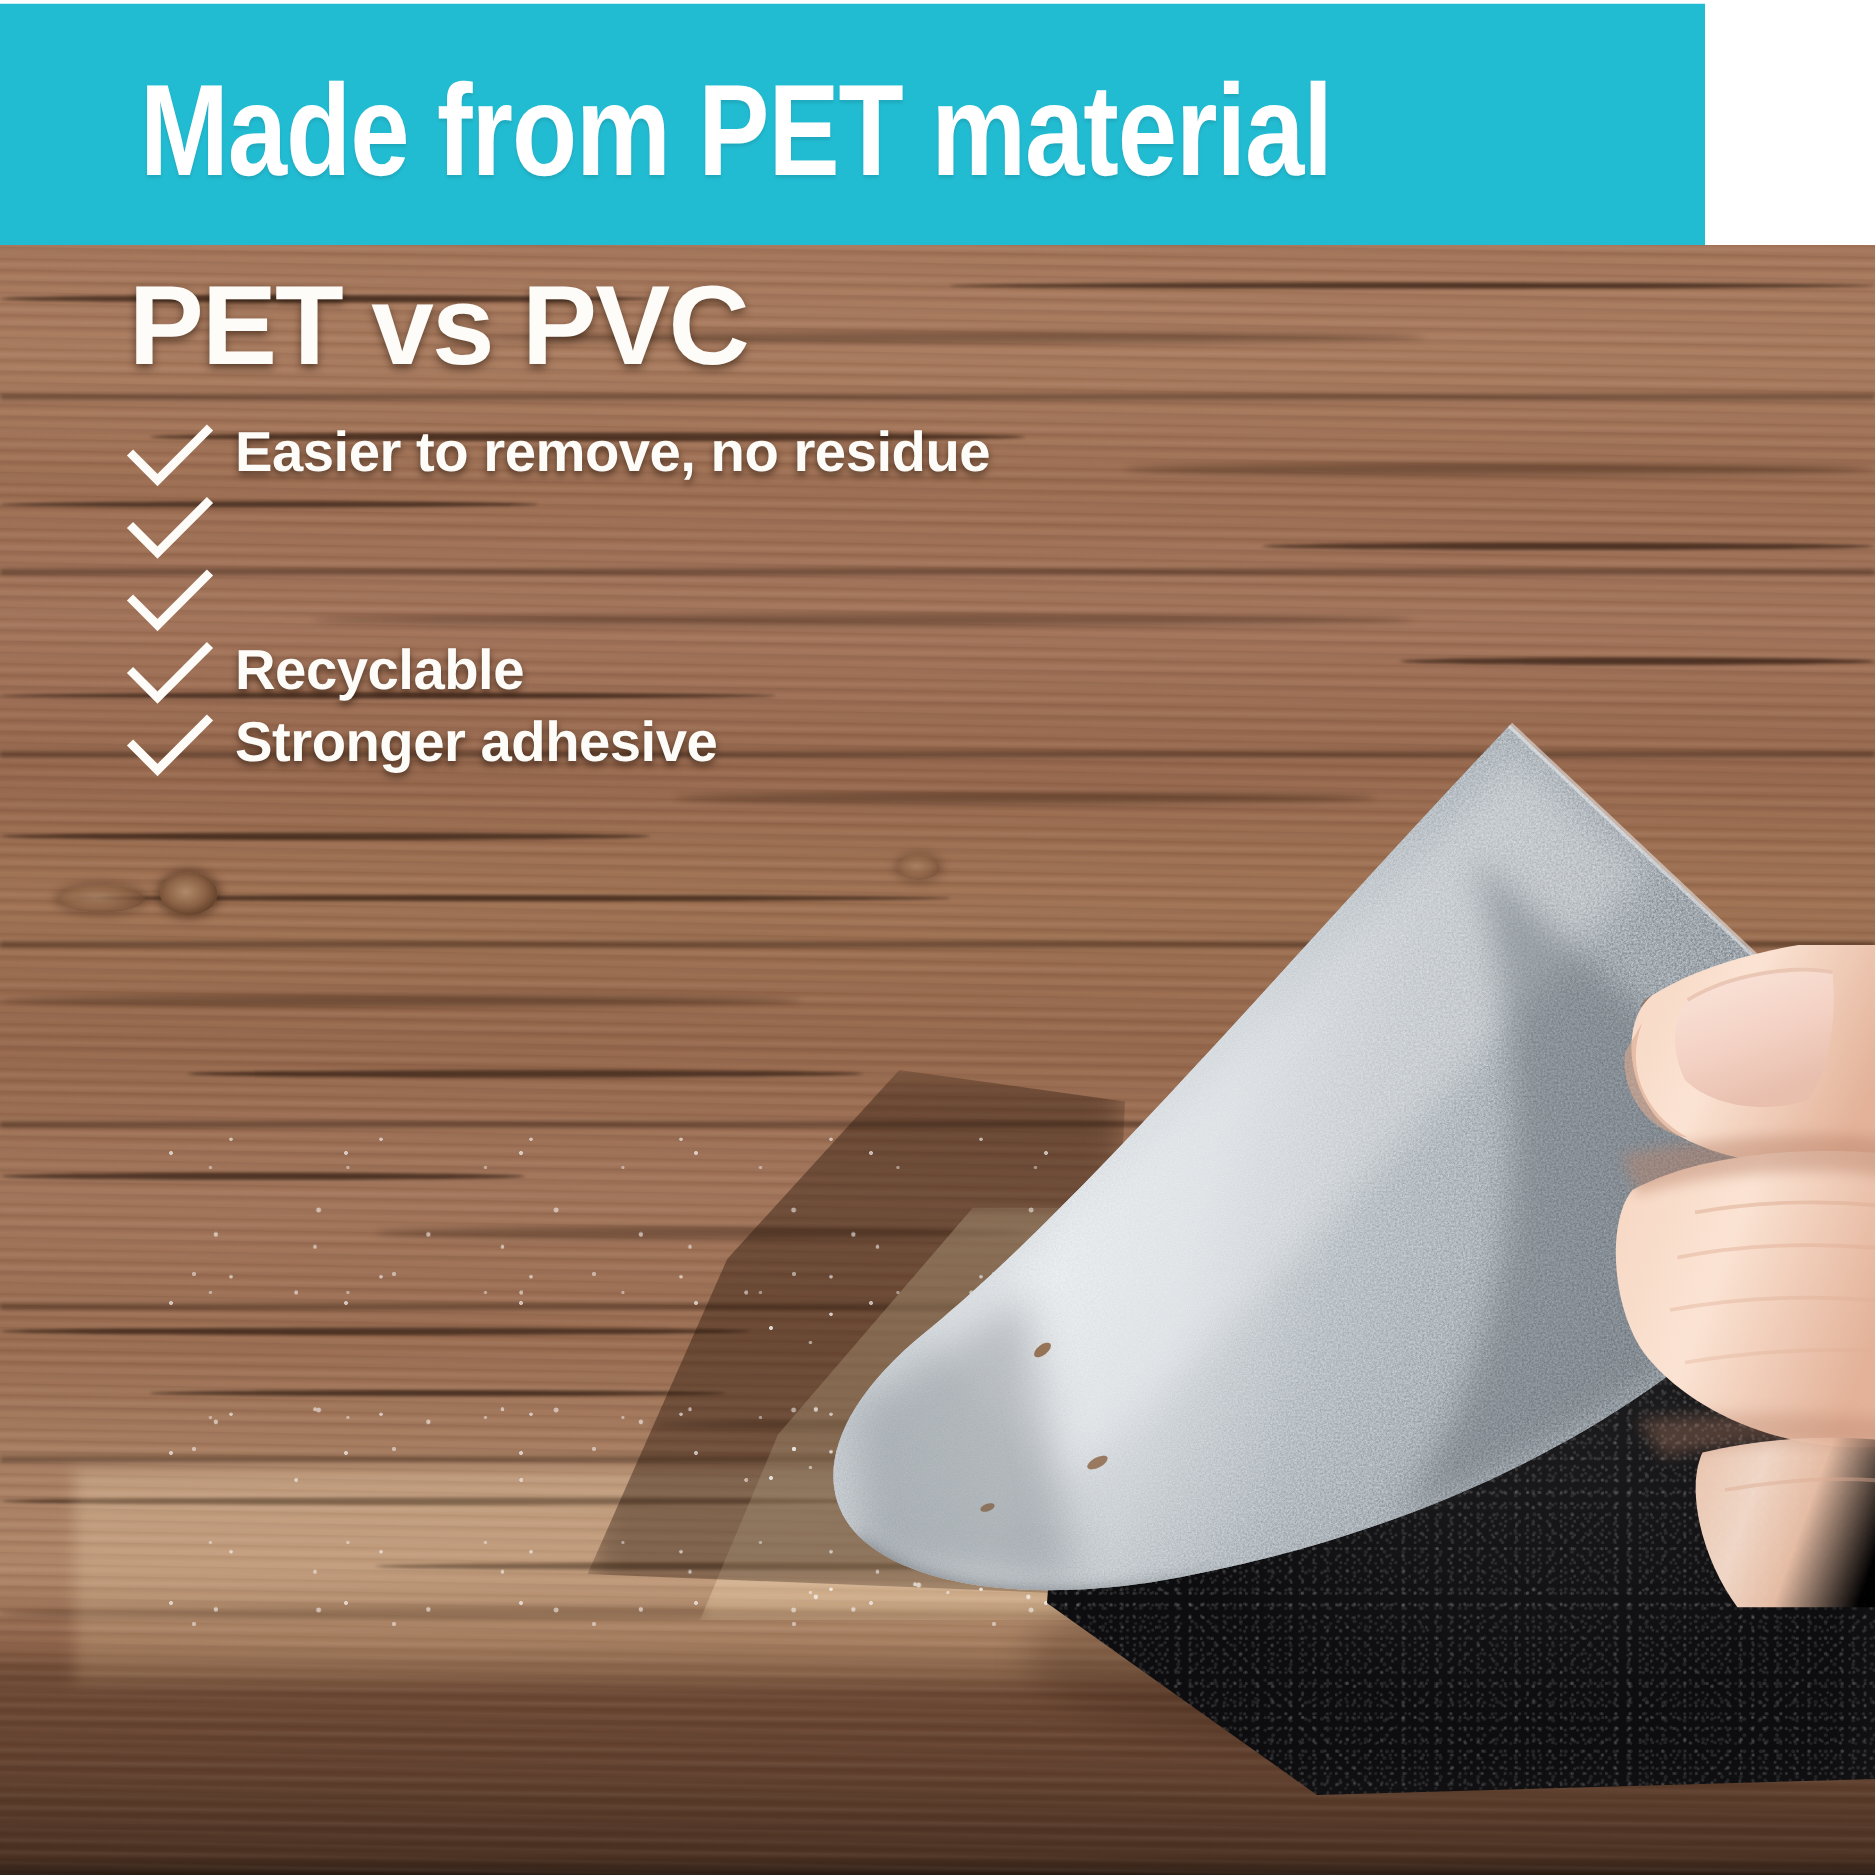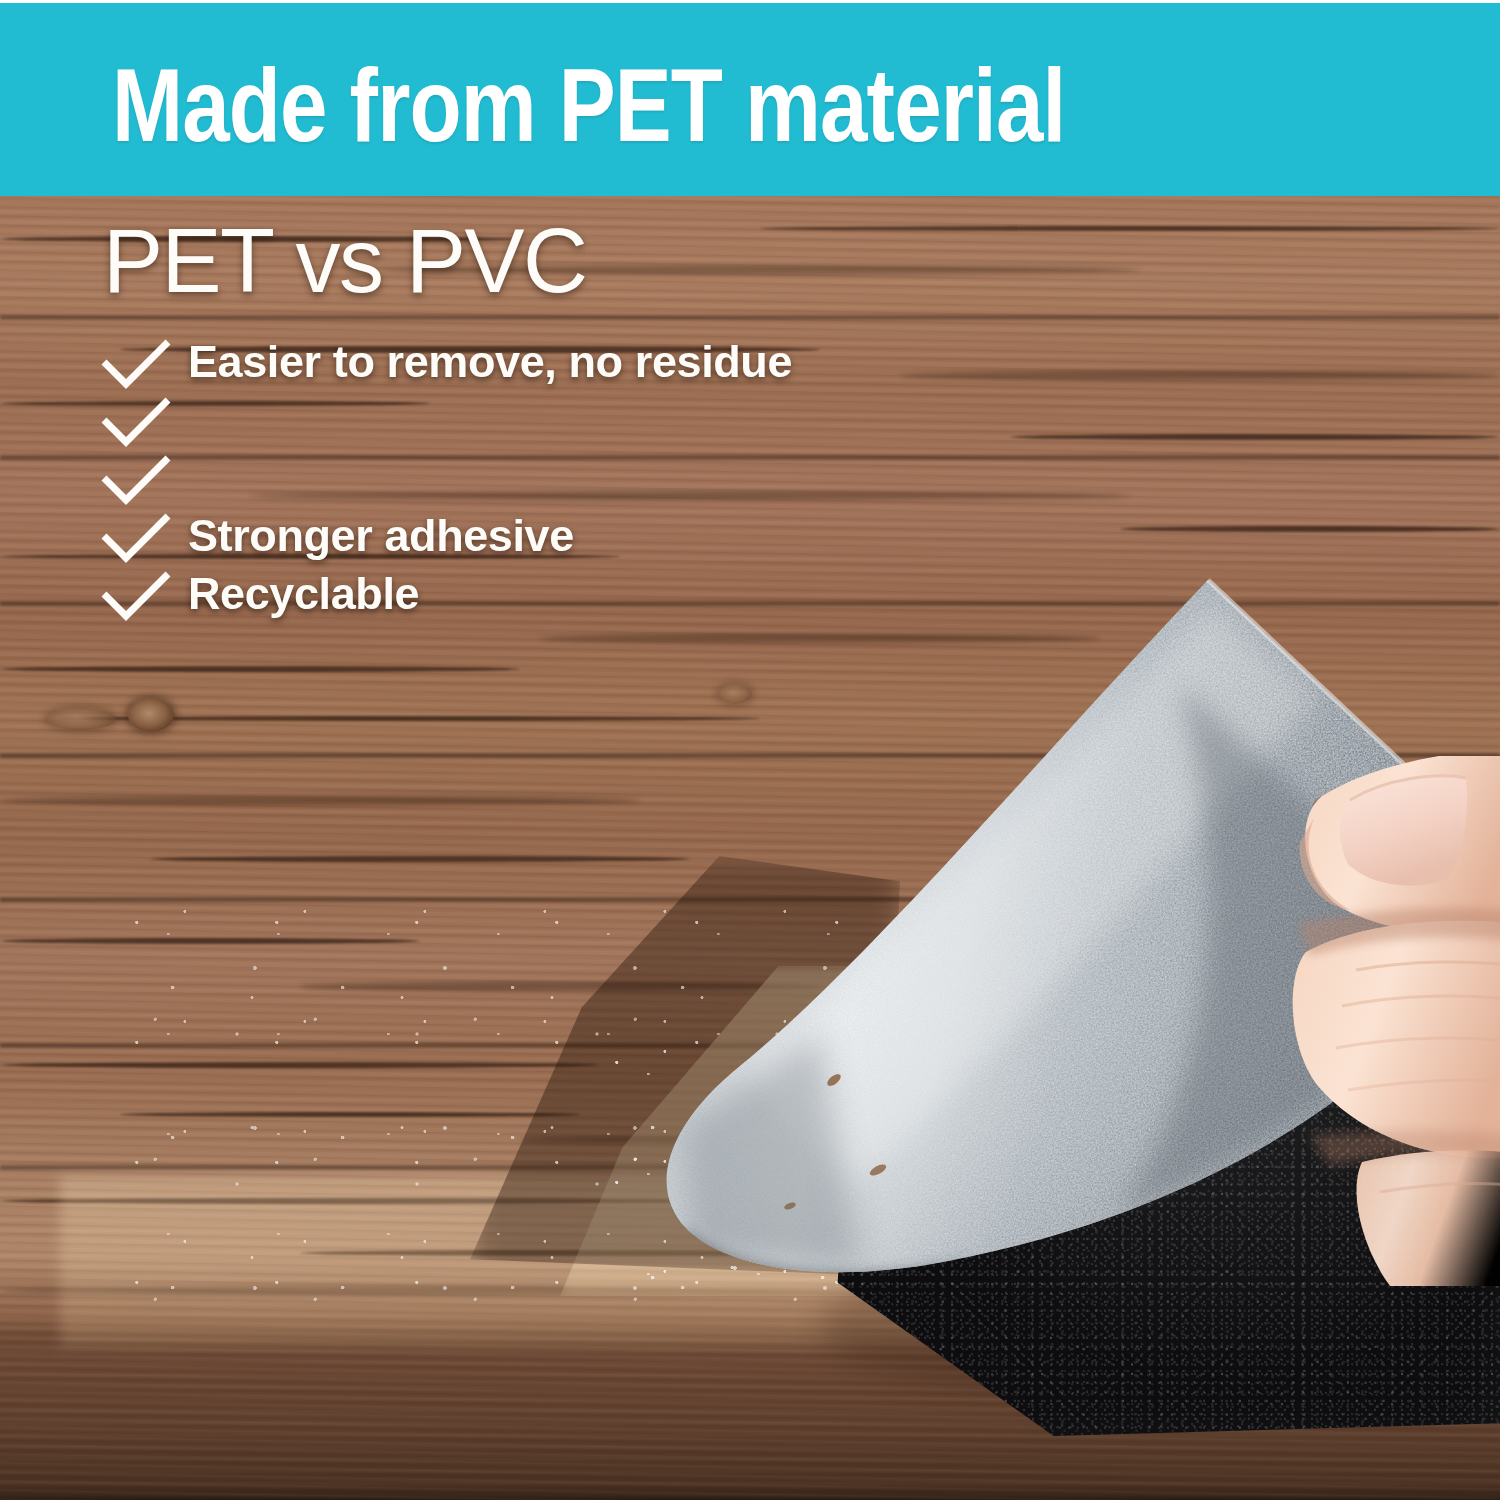--- a/index.html
+++ b/index.html
@@ -3,21 +3,21 @@
 <meta charset="utf-8">
 <title>PET vs PVC Anti-Slip Tape</title>
 <style>
   html,body{margin:0;padding:0;background:#fff;}
   body{width:1500px;height:1500px;overflow:hidden;
        font-family:"Liberation Sans","DejaVu Sans",sans-serif;}
 
   #stage{position:relative;width:1500px;height:1500px;overflow:hidden;background:#fff;}
 
   
-  .banner{position:absolute;left:0;top:3px;width:1500px;height:193px;
+  .banner{position:absolute;left:0;top:3px;width:1364px;height:193px;
           background:#22bcd2;overflow:hidden;}
   .banner-title{position:absolute;left:112px;top:50px;
                 font-size:104px;line-height:104px;font-weight:700;color:#ffffff;
                 letter-spacing:-1px;
                 transform:scaleX(0.82);transform-origin:left top;
                 white-space:nowrap;
                 text-shadow:0 2px 3px rgba(0,0,0,.10);}
 
   
   .photo{position:absolute;left:0;top:196px;width:1500px;height:1304px;overflow:hidden;
@@ -105,21 +105,21 @@
   .strip{position:absolute;left:620px;top:370px;width:800px;height:790px;}
   .strip svg{position:absolute;inset:0;width:100%;height:100%;}
 
   
   .hand{position:absolute;left:1270px;top:560px;width:250px;height:530px;}
   .hand svg{position:absolute;inset:0;width:100%;height:100%;}
 
   
   .overlay{position:absolute;left:0;top:196px;width:1500px;height:1304px;pointer-events:none;}
   .heading{position:absolute;left:103px;top:20px;
-           font-size:90px;line-height:90px;font-weight:400;color:#fdfcf8;
+           font-size:90px;line-height:90px;font-weight:700;color:#fdfcf8;
            letter-spacing:-1.5px;white-space:nowrap;
            text-shadow:0 3px 7px rgba(35,18,8,.55);}
   .feature-list{position:absolute;left:96px;top:140px;width:1000px;}
   .feature{position:relative;height:58px;}
   .feature .check{position:absolute;left:0;top:2px;width:78px;height:54px;}
   .feature .check svg{width:78px;height:54px;display:block;}
   .feature .ftext{position:absolute;left:92px;top:0;
       font-size:45px;line-height:52px;font-weight:700;color:#fdfcf8;
       letter-spacing:-.4px;white-space:nowrap;
       text-shadow:0 3px 6px rgba(35,18,8,.60);}
@@ -350,28 +350,28 @@
             </svg>
         </span>
       </div>
 
       <div class="feature">
         <span class="check">
           <svg viewBox="0 0 78 54">
               <path d="M8 24 L30 46 L72 4" fill="none" stroke="#fdfcf8" stroke-width="7" stroke-linecap="butt" stroke-linejoin="miter"></path>
             </svg>
         </span>
+        <span class="ftext">Recyclable</span>
+      </div>
+
+      <div class="feature">
+        <span class="check">
+          <svg viewBox="0 0 78 54">
+              <path d="M8 24 L30 46 L72 4" fill="none" stroke="#fdfcf8" stroke-width="7" stroke-linecap="butt" stroke-linejoin="miter"></path>
+            </svg>
+        </span>
         <span class="ftext">Stronger adhesive</span>
-      </div>
-
-      <div class="feature">
-        <span class="check">
-          <svg viewBox="0 0 78 54">
-              <path d="M8 24 L30 46 L72 4" fill="none" stroke="#fdfcf8" stroke-width="7" stroke-linecap="butt" stroke-linejoin="miter"></path>
-            </svg>
-        </span>
-        <span class="ftext">Recyclable</span>
       </div>
 
     </div>
   </div>
 
 </div>
 
 </body></html>

